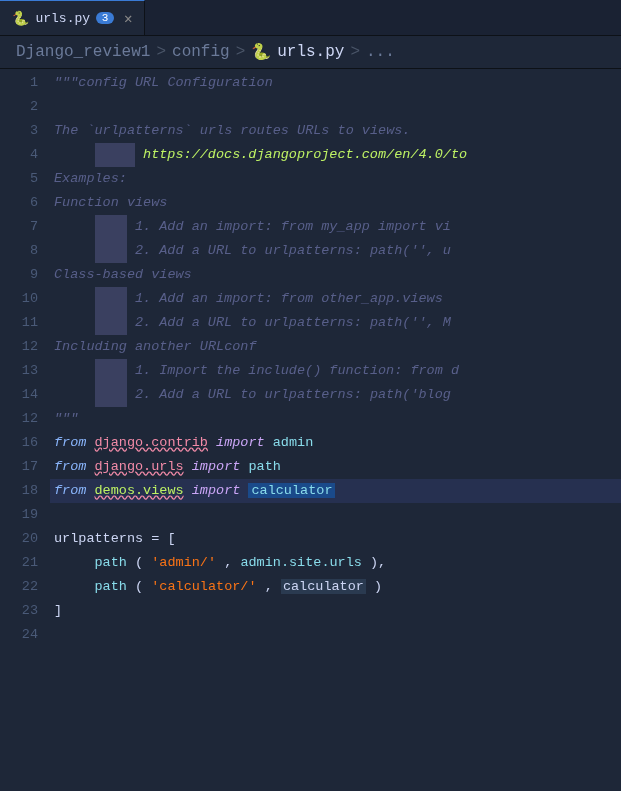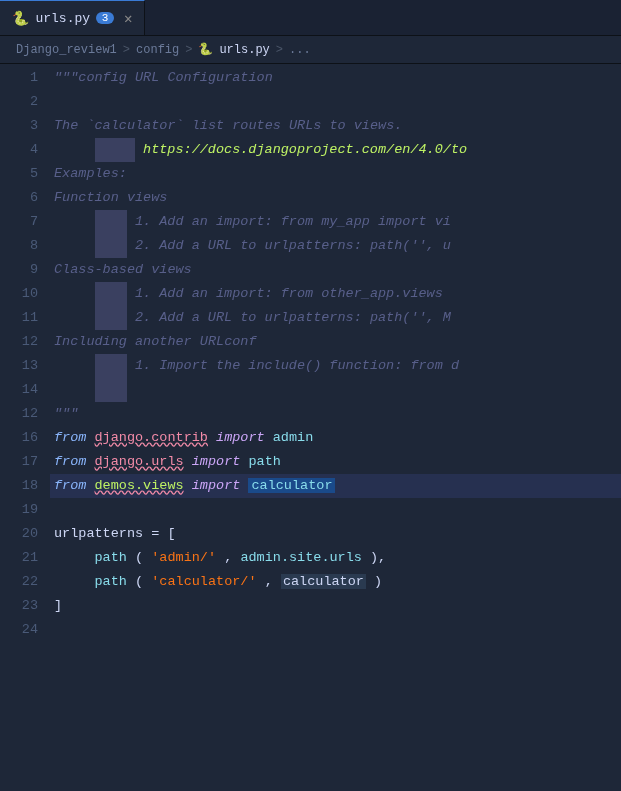--- a/index.html
+++ b/index.html
@@ -60,21 +60,21 @@
       margin-left: 4px;
     }
 
     .breadcrumb {
       display: flex;
       align-items: center;
       gap: 6px;
       padding: 6px 16px;
       background-color: #1e2738;
       color: #6b7a99;
-      font-size: 12px;
+      font-size: 16px;
       border-bottom: 1px solid #0d1117;
     }
 
     .breadcrumb span {
       color: #6b7a99;
     }
 
     .breadcrumb .sep {
       color: #4a5568;
     }
@@ -196,21 +196,21 @@
 
     <div class="code-lines">
 
       <div class="code-line">
         <span class="comment">"""config URL Configuration</span>
       </div>
 
       <div class="code-line">&nbsp;</div>
 
       <div class="code-line">
-        <span class="comment">The `calculator` list routes URLs to views.</span>
+        <span class="comment">The `urlpatterns` urls routes URLs to views.</span>
       </div>
 
       <div class="code-line">
         <span class="comment">&nbsp;&nbsp;&nbsp;&nbsp;</span>
         <span style="background:#3a4060;display:inline-block;padding:0 4px;">&nbsp;&nbsp;&nbsp;&nbsp;</span>
         <span class="comment"> <span class="url">https://docs.djangoproject.com/en/4.0/to</span></span>
       </div>
 
       <div class="code-line">
         <span class="comment">Examples:</span>
@@ -254,20 +254,21 @@
 
       <div class="code-line">
         <span class="comment">&nbsp;&nbsp;&nbsp;&nbsp;</span>
         <span style="background:#3a4060;display:inline-block;padding:0 4px;">&nbsp;&nbsp;&nbsp;</span>
         <span class="comment"> 1. Import the include() function: from d</span>
       </div>
 
       <div class="code-line">
         <span class="comment">&nbsp;&nbsp;&nbsp;&nbsp;</span>
         <span style="background:#3a4060;display:inline-block;padding:0 4px;">&nbsp;&nbsp;&nbsp;</span>
+        <span class="comment"> 2. Add a URL to urlpatterns:  path('blog</span>
       </div>
 
       <div class="code-line">
         <span class="comment">"""</span>
       </div>
 
       <div class="code-line">
         <span class="kw-from">from</span>
         <span class="normal"> </span>
         <span class="mod-ok" style="text-decoration: underline wavy #f38ba8; color:#f38ba8;">django.contrib</span>

